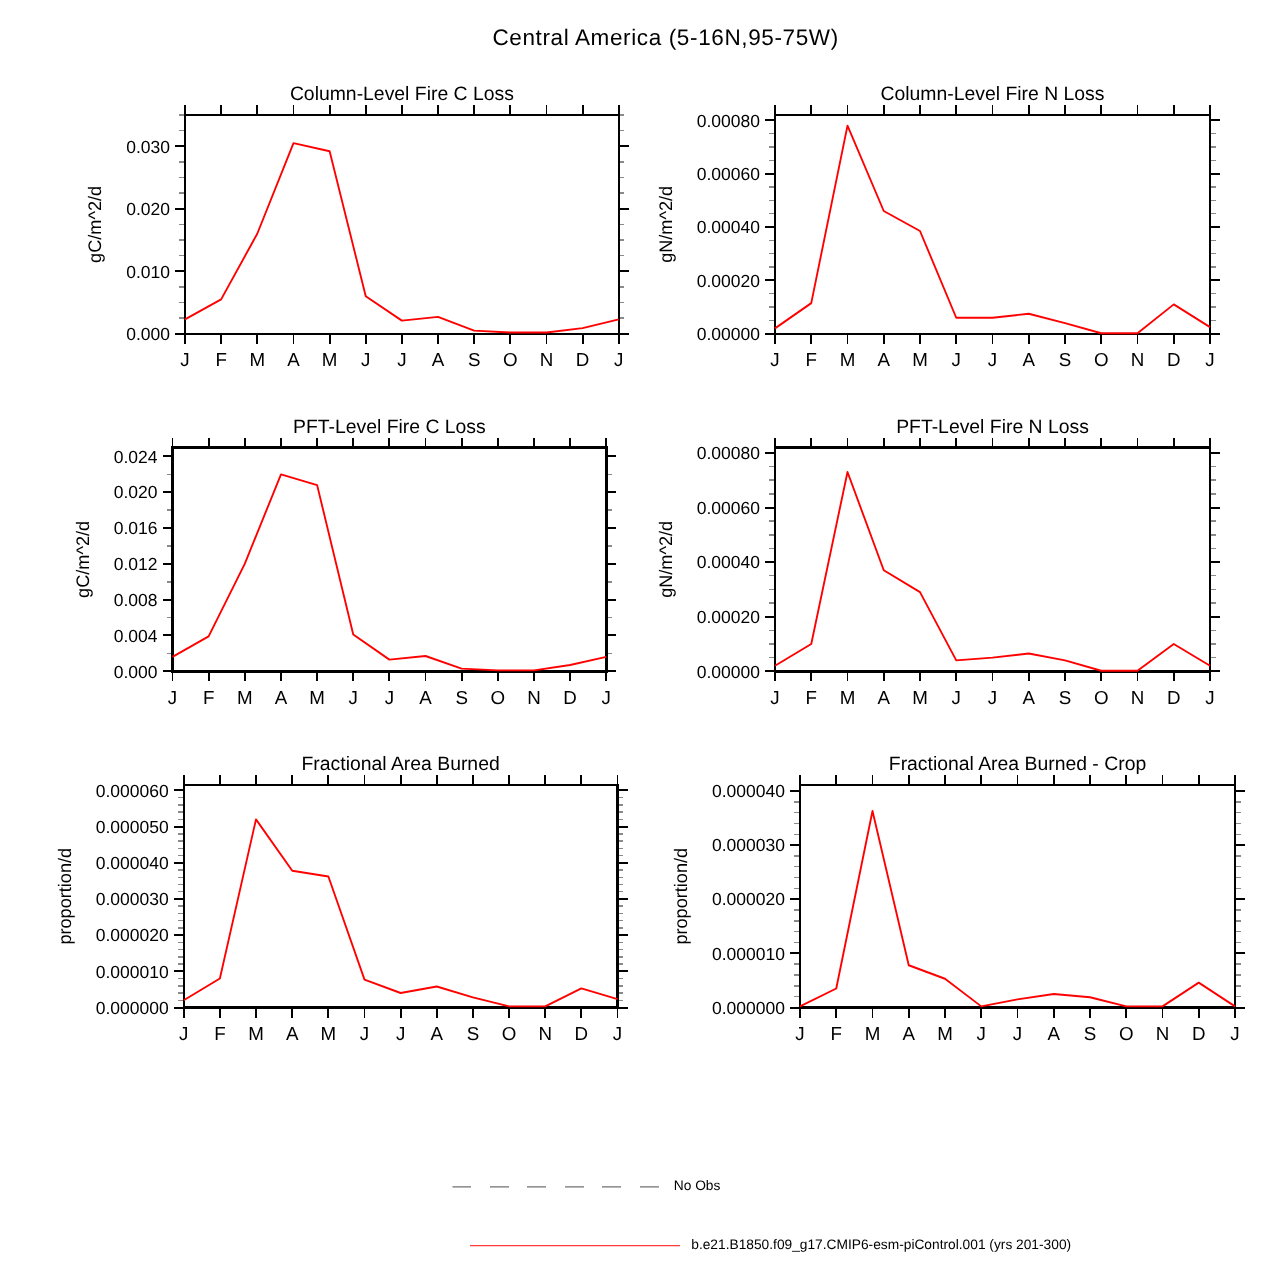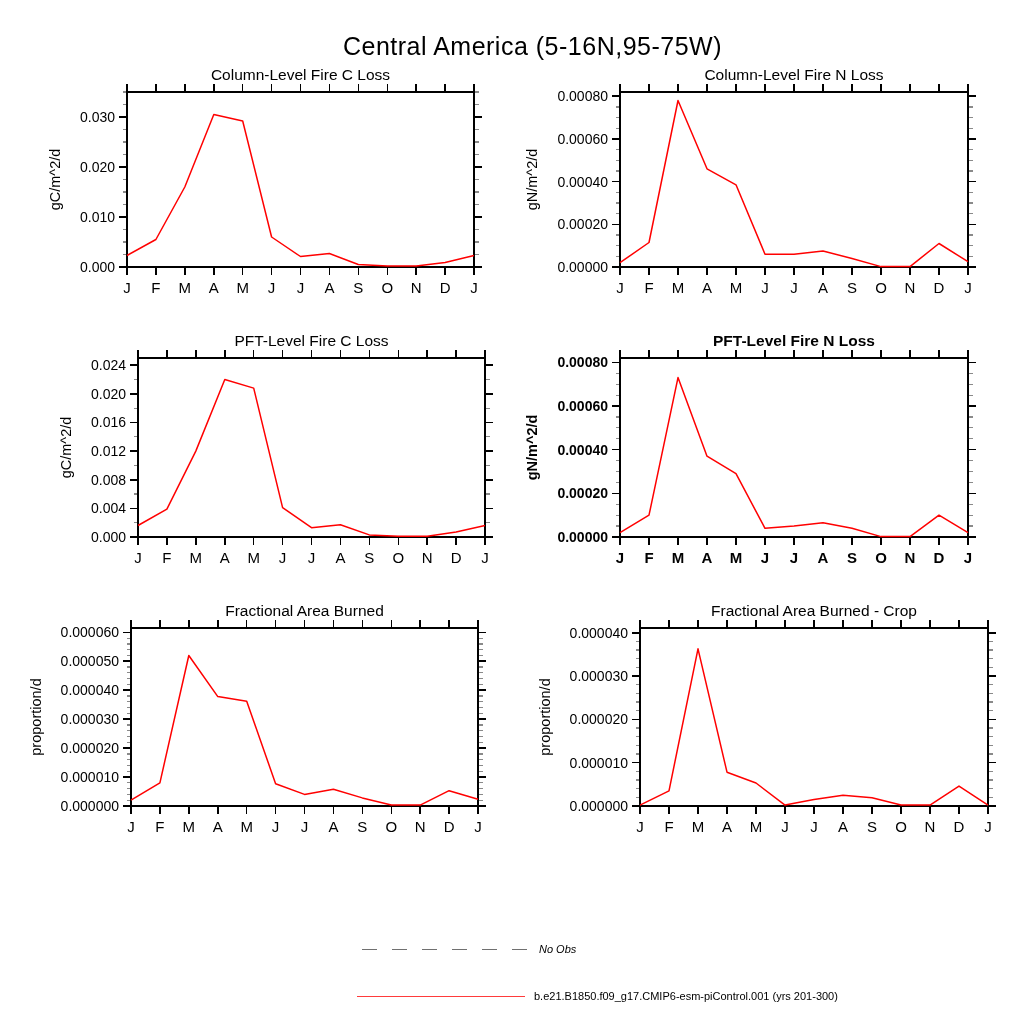--- a/index.html
+++ b/index.html
@@ -1,40 +1,40 @@
 <!DOCTYPE html>
 <html><head>
 <meta charset="utf-8">
 <style>
   html,body{margin:0;padding:0;background:#ffffff;}
   body{width:1024px;height:1024px;position:relative;overflow:hidden;
        font-family:"Liberation Sans",sans-serif;color:#000;}
-  .page-title{position:absolute;left:40px;width:985px;top:32px;
-       text-align:center;font-size:25px;letter-spacing:0.5px;}
+  .page-title{position:absolute;left:40px;width:985px;top:20px;
+       text-align:center;font-size:18px;letter-spacing:0.5px;}
   figure.chart{position:absolute;margin:0;padding:0;}
   svg{display:block;}
   svg text{fill:#000;font-family:"Liberation Sans",sans-serif;}
   .ct{font-size:15.5px;}
   .tk{font-size:14px;}
   .ml{font-size:15px;}
   .yl{font-size:14.5px;}
   .legend-row{position:absolute;display:flex;align-items:center;}
   .legend-line{width:168px;height:1px;margin-right:9px;flex:0 0 auto;}
   .legend-line.dashed{background:repeating-linear-gradient(90deg,#707070 0,#707070 15px,transparent 15px,transparent 30px);}
   .legend-line.solid{background:#ff3b3b;}
   .legend-label{font-size:11px;white-space:nowrap;}
-  #legend-noobs{left:362px;top:943px;font-style:italic;}
-  #legend-model{left:357px;top:990px;}
+  #legend-noobs{left:362px;top:943px;}
+  #legend-model{left:376px;top:990px;}
 </style>
 </head>
 <body>
 
 <div class="page-title">Central America (5-16N,95-75W)</div>
 
-<figure class="chart" style="left: 23px; top: 58px; width: 471px; height: 249px;">
+<figure class="chart" style="left: 44px; top: 58px; width: 471px; height: 249px;">
     <svg width="471" height="249" viewBox="0 0 471 249">
       <text class="ct" x="277.5" y="22" text-anchor="middle">Column-Level Fire C Loss</text>
       <text class="yl" x="37" y="121.5" text-anchor="middle" transform="rotate(-90 37 121.5)">gC/m^2/d</text>
       <g shape-rendering="crispEdges">
         <line x1="96" y1="209" x2="104" y2="209" stroke="#000000" stroke-width="1.6"></line>
         <line x1="451" y1="209" x2="459" y2="209" stroke="#000000" stroke-width="1.6"></line>
         <line x1="96" y1="159" x2="104" y2="159" stroke="#000000" stroke-width="1.6"></line>
         <line x1="451" y1="159" x2="459" y2="159" stroke="#000000" stroke-width="1.6"></line>
         <line x1="96" y1="109" x2="104" y2="109" stroke="#000000" stroke-width="1.6"></line>
         <line x1="451" y1="109" x2="459" y2="109" stroke="#000000" stroke-width="1.6"></line>
@@ -273,21 +273,21 @@
       <text class="ml" x="277.5" y="239" text-anchor="middle">J</text>
       <text class="ml" x="306.41666666666663" y="239" text-anchor="middle">A</text>
       <text class="ml" x="335.33333333333337" y="239" text-anchor="middle">S</text>
       <text class="ml" x="364.25" y="239" text-anchor="middle">O</text>
       <text class="ml" x="393.1666666666667" y="239" text-anchor="middle">N</text>
       <text class="ml" x="422.0833333333333" y="239" text-anchor="middle">D</text>
       <text class="ml" x="451" y="239" text-anchor="middle">J</text>
       <polyline points="104.0,201.5 132.9,185.1 161.8,127.1 190.8,55.5 219.7,64.1 248.6,183.6 277.5,203.7 306.4,200.8 335.3,210.9 364.3,212.3 393.2,212.3 422.1,208.0 451.0,201.5" fill="none" stroke="#ff0000" stroke-width="1.5" stroke-linejoin="round"></polyline>
     </svg>
   </figure>
-<figure class="chart" style="left: 516px; top: 324px; width: 472px; height: 253px; font-weight: bold;">
+<figure class="chart" style="left: 516px; top: 324px; width: 472px; height: 253px;">
     <svg width="472" height="253" viewBox="0 0 472 253">
       <text class="ct" x="278" y="22" text-anchor="middle">PFT-Level Fire N Loss</text>
       <text class="yl" x="21.4" y="123.5" text-anchor="middle" transform="rotate(-90 21.4 123.5)">gN/m^2/d</text>
       <g shape-rendering="crispEdges">
         <line x1="96" y1="213" x2="104" y2="213" stroke="#000000" stroke-width="1.6"></line>
         <line x1="452" y1="213" x2="460" y2="213" stroke="#000000" stroke-width="1.6"></line>
         <line x1="96" y1="169.34146341463415" x2="104" y2="169.34146341463415" stroke="#000000" stroke-width="1.6"></line>
         <line x1="452" y1="169.34146341463415" x2="460" y2="169.34146341463415" stroke="#000000" stroke-width="1.6"></line>
         <line x1="96" y1="125.68292682926828" x2="104" y2="125.68292682926828" stroke="#000000" stroke-width="1.6"></line>
         <line x1="452" y1="125.68292682926828" x2="460" y2="125.68292682926828" stroke="#000000" stroke-width="1.6"></line>
@@ -361,21 +361,21 @@
       <text class="ml" x="278" y="239" text-anchor="middle">J</text>
       <text class="ml" x="307" y="239" text-anchor="middle">A</text>
       <text class="ml" x="336" y="239" text-anchor="middle">S</text>
       <text class="ml" x="365" y="239" text-anchor="middle">O</text>
       <text class="ml" x="394" y="239" text-anchor="middle">N</text>
       <text class="ml" x="423" y="239" text-anchor="middle">D</text>
       <text class="ml" x="452" y="239" text-anchor="middle">J</text>
       <polyline points="104.0,208.6 133.0,191.2 162.0,53.6 191.0,132.2 220.0,149.7 249.0,204.3 278.0,202.1 307.0,198.8 336.0,204.3 365.0,212.6 394.0,212.6 423.0,191.2 452.0,208.6" fill="none" stroke="#ff0000" stroke-width="1.5" stroke-linejoin="round"></polyline>
     </svg>
   </figure>
-<figure class="chart" style="left: 27px; top: 594px; width: 471px; height: 252px;">
+<figure class="chart" style="left: 43px; top: 594px; width: 471px; height: 252px;">
     <svg width="471" height="252" viewBox="0 0 471 252">
       <text class="ct" x="277.5" y="22" text-anchor="middle">Fractional Area Burned</text>
       <text class="yl" x="13.600000000000001" y="123" text-anchor="middle" transform="rotate(-90 13.600000000000001 123)">proportion/d</text>
       <g shape-rendering="crispEdges">
         <line x1="96" y1="212" x2="104" y2="212" stroke="#000000" stroke-width="1.6"></line>
         <line x1="451" y1="212" x2="459" y2="212" stroke="#000000" stroke-width="1.6"></line>
         <line x1="96" y1="183.0569105691057" x2="104" y2="183.0569105691057" stroke="#000000" stroke-width="1.6"></line>
         <line x1="451" y1="183.0569105691057" x2="459" y2="183.0569105691057" stroke="#000000" stroke-width="1.6"></line>
         <line x1="96" y1="154.1138211382114" x2="104" y2="154.1138211382114" stroke="#000000" stroke-width="1.6"></line>
         <line x1="451" y1="154.1138211382114" x2="459" y2="154.1138211382114" stroke="#000000" stroke-width="1.6"></line>

